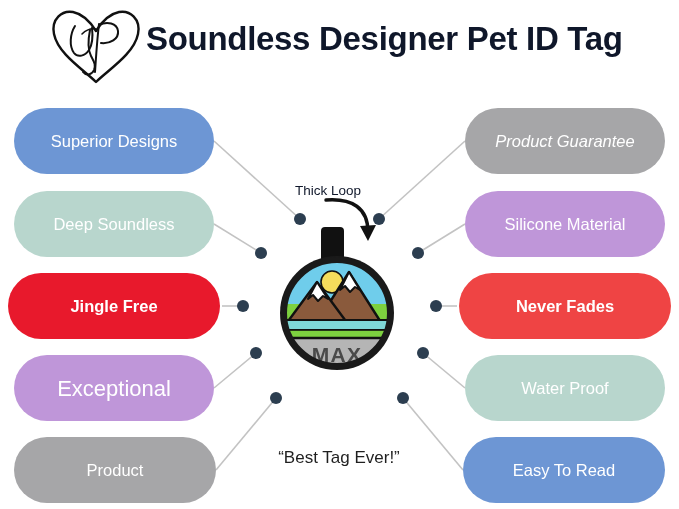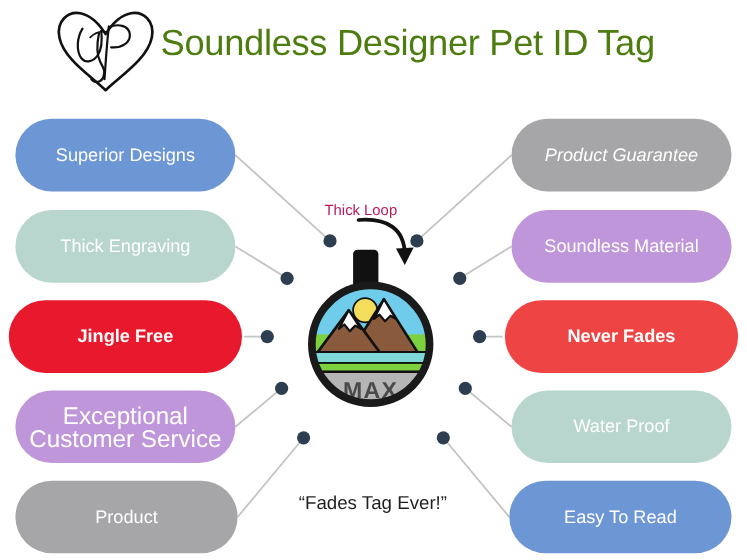--- a/index.html
+++ b/index.html
@@ -29,23 +29,23 @@
     left: 44px;
     top: 6px;
     width: 104px;
     height: 80px;
   }
   #page-title {
     position: absolute;
     left: 146px;
     top: 17px;
     font-size: 33px;
-    font-weight: 400;
+    font-weight: 700;
     letter-spacing: -0.3px;
-    color: #4d7c0f;
+    color: #0f172a;
     white-space: nowrap;
     line-height: 44px;
   }
 
   
   #connectors {
     position: absolute;
     left: 0;
     top: 0;
     width: 679px;
@@ -75,21 +75,21 @@
     left: 262px;
     top: 220px;
     width: 150px;
     height: 155px;
   }
   #thick-loop-label {
     position: absolute;
     left: 295px;
     top: 183px;
     font-size: 13.5px;
-    color: #be185d;
+    color: #0f172a;
     white-space: nowrap;
     font-weight: 400;
   }
 </style>
 </head>
 <body>
 
 <div id="header">
 
   <div id="logo-mark">
@@ -134,44 +134,43 @@
     <circle cx="423" cy="353" r="6"></circle>
     <circle cx="403" cy="398" r="6"></circle>
   </g>
 </svg>
 
 <div class="pill" style="left:14px; top:108px; width:200px; height:66px; background:#6d96d4;">
   <span>Superior Designs</span>
 </div>
 
 <div class="pill" style="left:14px; top:191px; width:200px; height:66px; background:#b8d6cd;">
-  <span>Thick Engraving</span>
+  <span>Deep Soundless</span>
 </div>
 
 <div class="pill" style="left:8px; top:273px; width:212px; height:66px; background:#e8192c; font-weight:700;">
   <span>Jingle Free</span>
 </div>
 
 <div class="pill two-line" style="left:14px; top:355px; width:200px; height:66px; background:#bf96d9;">
   <span>
     <span>Exceptional</span><br>
-    <span>Customer Service</span>
   </span>
 </div>
 
 <div class="pill" style="left:14px; top:437px; width:202px; height:66px; background:#a6a6a8;">
   <span>Product</span>
 </div>
 
 <div class="pill" style="left:465px; top:108px; width:200px; height:66px; background:#a6a6a8;font-style:italic;">
   <span>Product Guarantee</span>
 </div>
 
 <div class="pill" style="left:465px; top:191px; width:200px; height:66px; background:#bf96d9;">
-  <span>Soundless Material</span>
+  <span>Silicone Material</span>
 </div>
 
 <div class="pill" style="left:459px; top:273px; width:212px; height:66px; background:#ef4444; font-weight:700;">
   <span>Never Fades</span>
 </div>
 
 <div class="pill" style="left:465px; top:355px; width:200px; height:66px; background:#b8d6cd;">
   <span>Water Proof</span>
 </div>
 
@@ -218,13 +217,13 @@
       <rect x="20" y="110" width="112" height="8" fill="#7dd13f" stroke="#111111" stroke-width="1.6"></rect>
 
       <rect x="20" y="118" width="112" height="40" fill="#b5b5b5"></rect>
       <line x1="20" y1="118" x2="132" y2="118" stroke="#111111" stroke-width="2.4"></line>
       <text x="75" y="142" text-anchor="middle" font-family="Liberation Sans, sans-serif" font-size="21" font-weight="700" fill="#4a4a4a" letter-spacing="1.2">MAX</text>
     </g>
     <circle cx="75" cy="93" r="53" fill="none" stroke="#1a1a1a" stroke-width="6"></circle>
   </svg>
 </div>
 
-<div style="position:absolute; left:224px; top:448px; width:230px; text-align:center; font-size:17px; color:#1f1f1f;">“Fades Tag Ever!”</div>
+<div style="position:absolute; left:224px; top:448px; width:230px; text-align:center; font-size:17px; color:#1f1f1f;">“Best Tag Ever!”</div>
 
 </body></html>

